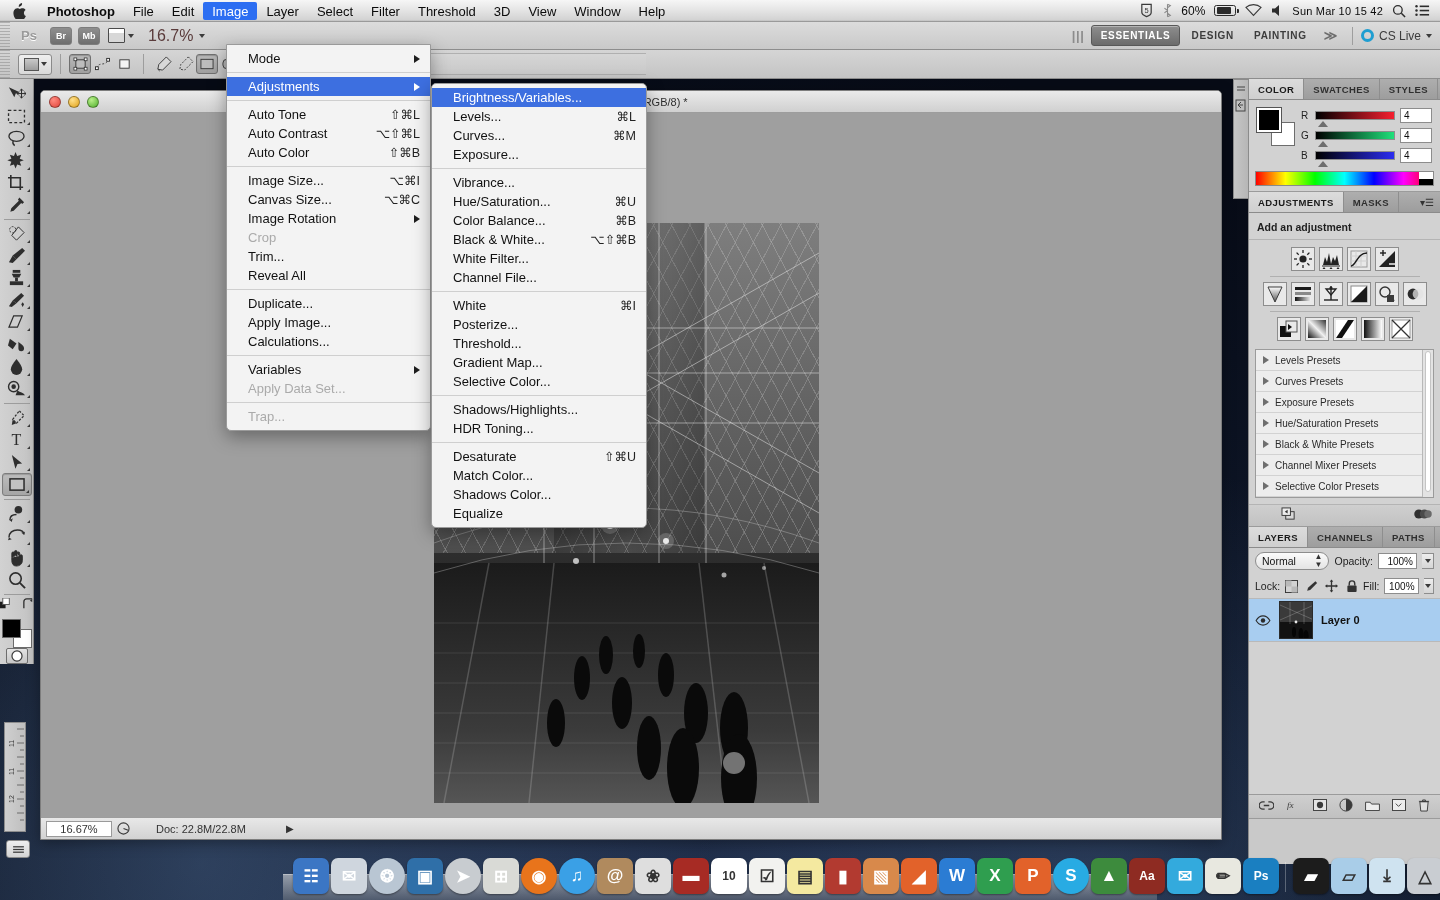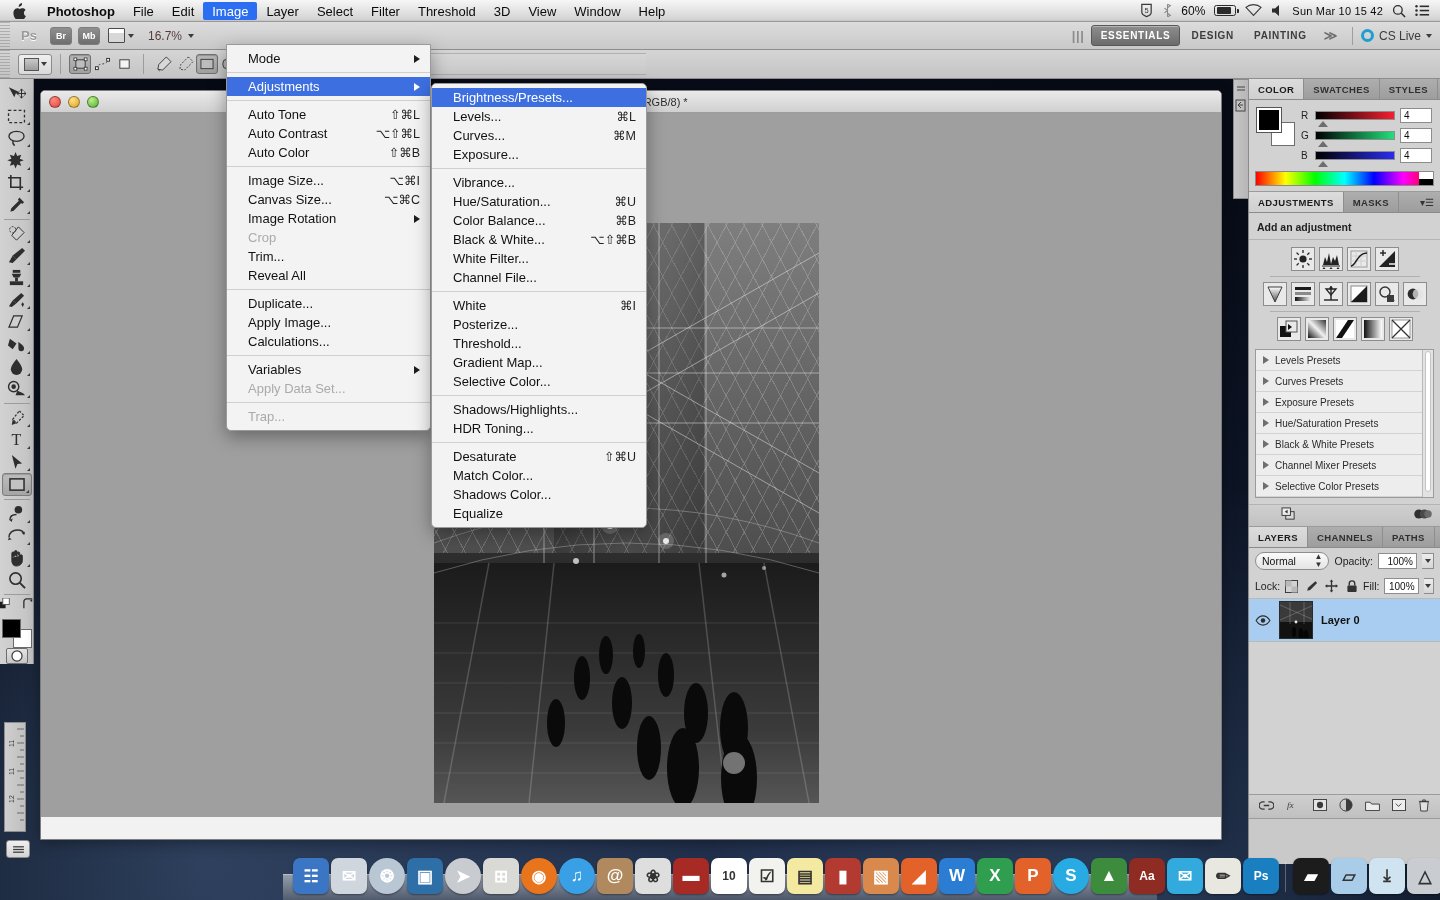--- a/index.html
+++ b/index.html
@@ -59,21 +59,21 @@
   .ps-logo { width:30px; text-align:center; font-weight:bold; font-size:13px; color:#9a9a9a;
              text-shadow:0 1px 0 #fff;}
   .sqbtn { width:22px;height:18px;border:1px solid #7d7d7d;border-radius:3px;
            background:linear-gradient(180deg,#8f8f8f,#6e6e6e); color:#fff;
            font-size:9px;font-weight:bold;display:flex;align-items:center;justify-content:center;
            margin-left:6px;}
   .screenmode { margin-left:8px; display:flex; align-items:center; gap:3px;}
   .sm-ico { width:17px;height:15px;border:1.5px solid #4a4a4a;border-radius:1px;
             background:linear-gradient(180deg,#fff 0 4px,#d8d8d8 4px);}
   .caret { width:0;height:0;border-left:3.5px solid transparent;border-right:3.5px solid transparent;border-top:4px solid #3b3b3b;}
-  .zoomfield { margin-left:14px; font-size:12px; color:#5a3b3b; }
+  .zoomfield { margin-left:14px; font-size:16px; color:#5a3b3b; }
   .spacer-flex{ margin-left:auto; }
   .wsgroup { display:flex; align-items:center; gap:2px; font-size:10px; font-weight:bold;
              letter-spacing:.7px; color:#3c3c3c; padding-right:8px;}
   .ws-tab { padding:4px 9px; border-radius:3px; }
   .ws-tab.sel { background:linear-gradient(180deg,#8e8e8e,#6b6b6b); color:#fff;
                 border:1px solid #585858; box-shadow:inset 0 1px 0 rgba(255,255,255,.35);}
   .ws-more { padding:3px 6px; color:#6d6d6d; font-size:13px; }
   .ws-div { width:1px;height:18px;background:#9e9e9e;margin:0 6px;}
   .cslive { display:flex;align-items:center;gap:5px;font-size:12px;font-weight:normal;letter-spacing:0;}
   .cslive .ring{width:13px;height:13px;border-radius:50%;border:3px solid #1f9ed1;}
@@ -726,20 +726,31 @@
               <circle cx="290" cy="352" r="2.5" fill="#ffffff" opacity=".6"></circle>
               <circle cx="330" cy="345" r="2" fill="#ffffff" opacity=".5"></circle>
             </g>
             <g fill="#dcdcdc" opacity=".5">
               <circle cx="300" cy="540" r="11"></circle>
             </g>
           </svg>
         </div>
       </div>
 
+      <div class="docstatus">
+        <div class="ds-zoom">16.67%</div>
+        <div class="ds-ico">
+          <svg width="13" height="13" viewBox="0 0 14 14">
+              <circle cx="7" cy="7" r="6" fill="none" stroke="#3a3a3a" stroke-width="1.2"></circle>
+              <path d="M7 7l5 2" stroke="#3a3a3a" stroke-width="1.2"></path>
+            </svg>
+        </div>
+        <div class="ds-doc">Doc: 22.8M/22.8M</div>
+        <div class="ds-arrow">▶</div>
+      </div>
     </div>
 
     <div class="rdock">
       <div class="collapse-strip">
         <svg width="12" height="44" viewBox="0 0 12 44">
             <g stroke="#444" stroke-width="1">
               <line x1="2" y1="3" x2="10" y2="3"></line>
               <line x1="2" y1="6" x2="10" y2="6"></line>
             </g>
             <rect x="1" y="16" width="9" height="11" fill="none" stroke="#444"></rect>
@@ -1190,21 +1201,21 @@
           <span class="lbl2">Apply Data Set...</span>
         </div>
       <div class="msep"></div>
       <div class="mrow dis">
           <span class="lbl2">Trap...</span>
         </div>
     </div>
 
     <div class="menu" id="adjust-submenu">
       <div class="mrow hl">
-          <span class="lbl2">Brightness/Presets...</span>
+          <span class="lbl2">Brightness/Variables...</span>
         </div>
       <div class="mrow">
           <span class="lbl2">Levels...</span>
           <span class="sc">⌘L</span>
         </div>
       <div class="mrow">
           <span class="lbl2">Curves...</span>
           <span class="sc">⌘M</span>
         </div>
       <div class="mrow">

